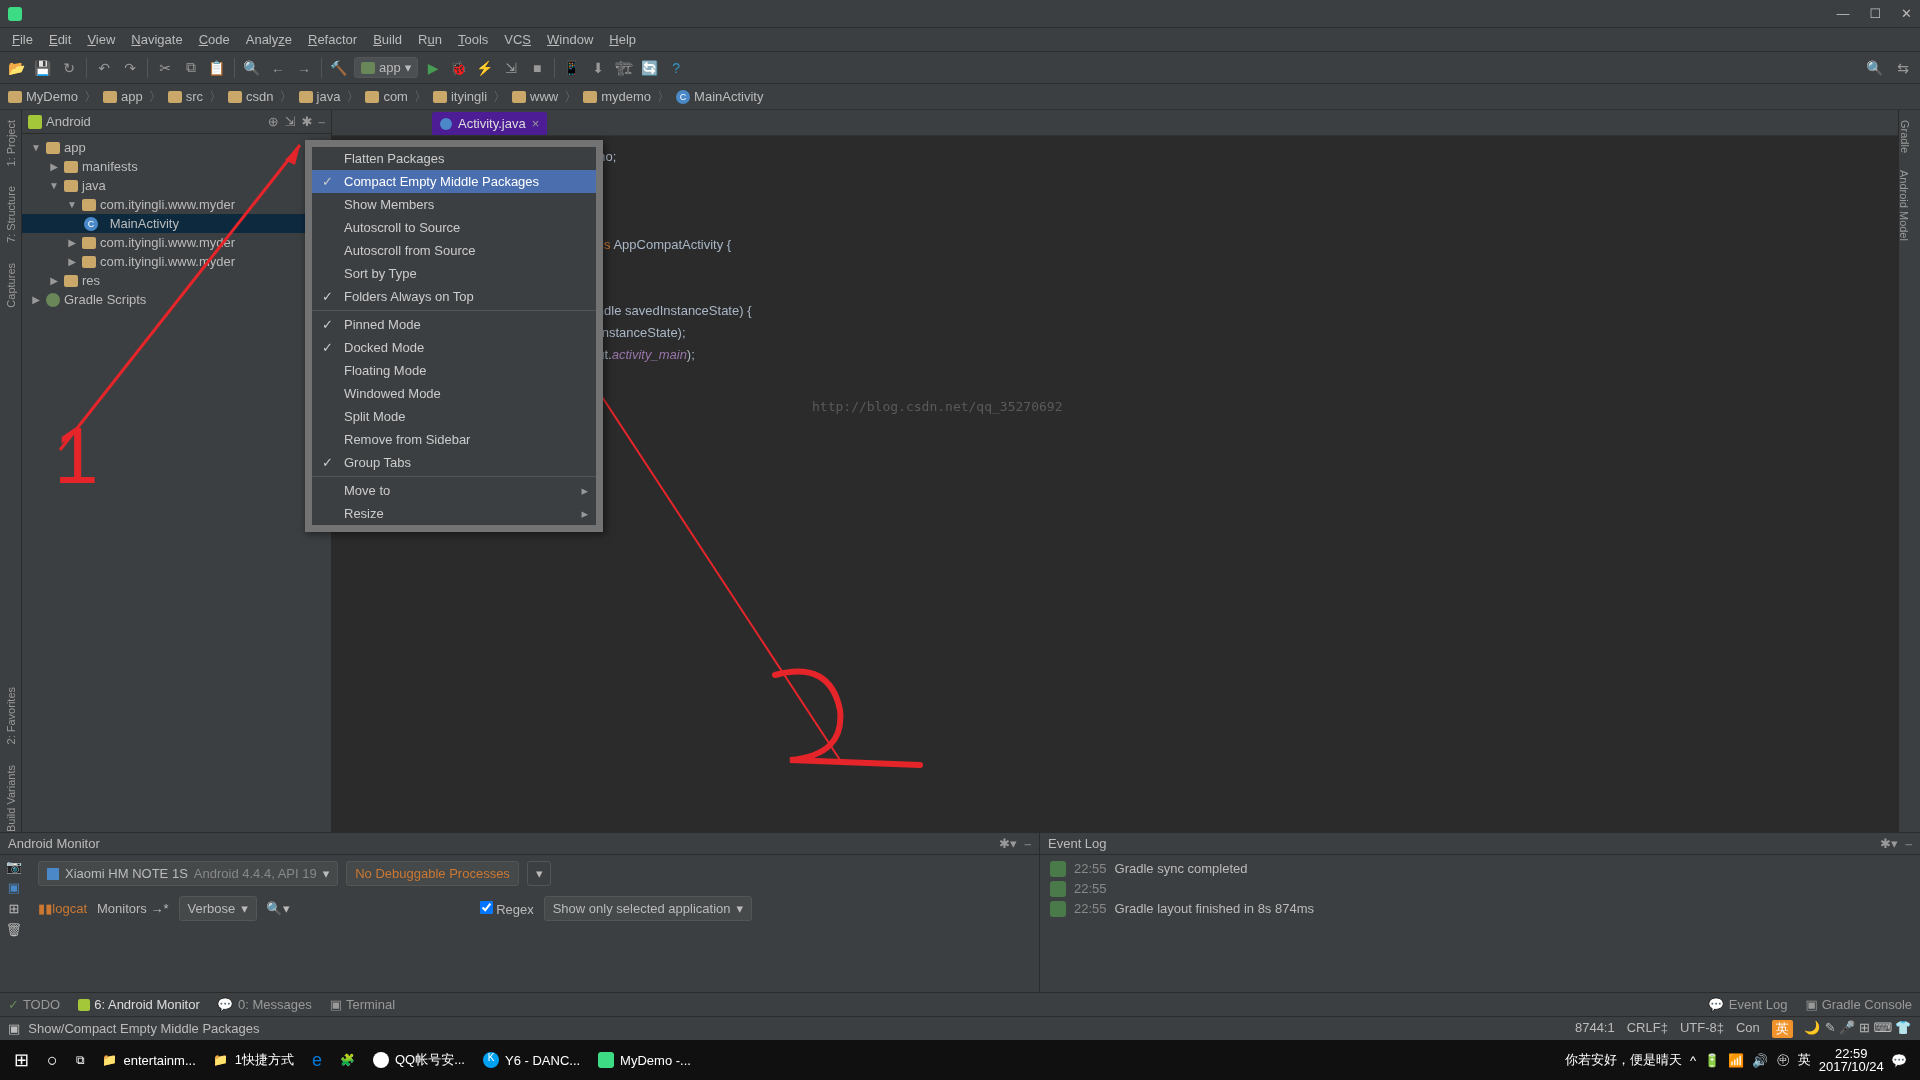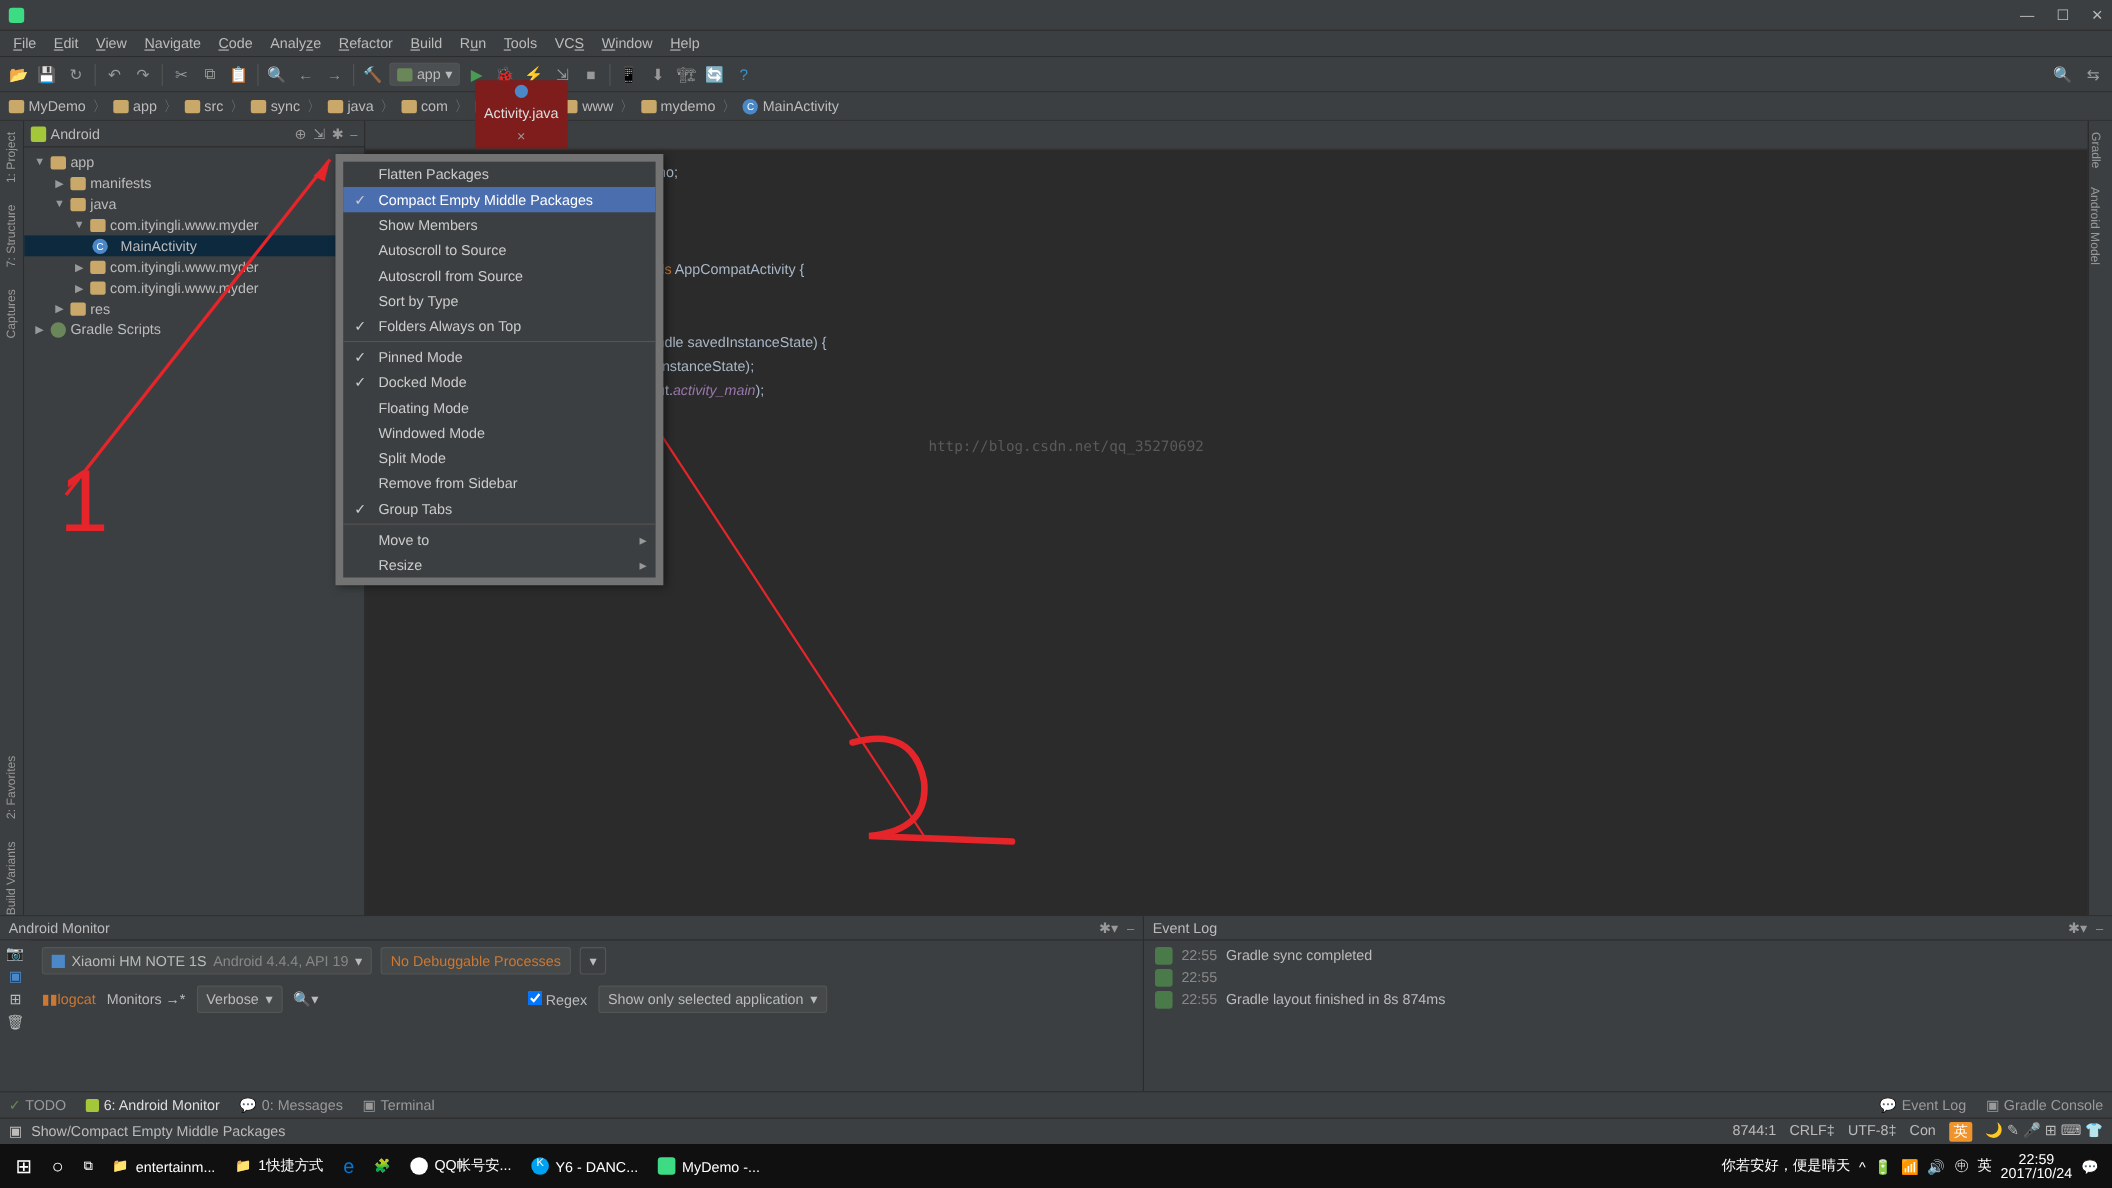--- a/index.html
+++ b/index.html
@@ -23,21 +23,21 @@
 .leftgutter .vtab { writing-mode:vertical-rl; transform:rotate(180deg); color:#999; font-size:11px; cursor:pointer; }
 .projpanel { width:310px; background:#3c3f41; border-right:1px solid #2b2b2b; display:flex; flex-direction:column; }
 .projheader { height:24px; display:flex; align-items:center; padding:0 6px; border-bottom:1px solid #2b2b2b; background:#3c3f41; gap:4px; }
 .androidicon { width:14px; height:14px; background:#a4c639; border-radius:2px; }
 .projtree { flex:1; padding:4px 0; overflow:auto; position:relative; }
 .tnode { display:flex; align-items:center; padding:2px 4px; gap:4px; white-space:nowrap; }
 .tnode.sel { background:#0d293e; }
 .arr { width:12px; text-align:center; color:#999; font-size:10px; }
 .editor { flex:1; background:#2b2b2b; display:flex; flex-direction:column; }
 .tabsrow { height:26px; background:#3c3f41; display:flex; align-items:end; border-bottom:1px solid #323232; }
-.etab { background:#7f1d1d; padding:4px 8px; border-radius:3px 3px 0 0; display:flex; align-items:center; gap:6px; color:#ddd; margin-left:100px;flex-direction:column; }
+.etab { background:#4c1d95; padding:4px 8px; border-radius:3px 3px 0 0; display:flex; align-items:center; gap:6px; color:#ddd; margin-left:100px; }
 .codearea { flex:1; padding:10px 20px; font-family:"Consolas",monospace; font-size:15px; color:#a9b7c6; line-height:22px; position:relative; }
 .kw { color:#cc7832; }
 .fn { color:#ffc66d; }
 .str { color:#9876aa; font-style:italic; }
 .cls { color:#a9b7c6; }
 .pkg { color:#a9b7c6; }
 .rightgutter { width:22px; background:#3c3f41; border-left:1px solid #2b2b2b; }
 .ctxmenu { position:absolute; left:305px; top:140px; width:298px; background:#3c3f41; border:7px solid #737373; box-shadow:2px 2px 8px rgba(0,0,0,.5); z-index:100; }
 .ctxmenu .mi { padding:4px 20px 4px 32px; color:#ccc; cursor:pointer; position:relative; }
 .ctxmenu .mi.hl { background:#4b6eaf; color:#fff; }
@@ -148,21 +148,21 @@
       <span>app</span>
     </span>
     <span class="sep">〉</span>
   <span class="crumb">
       <span class="foldericon"></span>
       <span>src</span>
     </span>
     <span class="sep">〉</span>
   <span class="crumb">
       <span class="foldericon"></span>
-      <span>sync</span>
+      <span>csdn</span>
     </span>
     <span class="sep">〉</span>
   <span class="crumb">
       <span class="foldericon"></span>
       <span>java</span>
     </span>
     <span class="sep">〉</span>
   <span class="crumb">
       <span class="foldericon"></span>
       <span>com</span>
@@ -271,21 +271,21 @@
       <div style="padding-left:140px"><span class="pkg">ityingli.www.mydemo;</span></div>
       <div>&nbsp;</div>
       <div>&nbsp;</div>
       <div>&nbsp;</div>
       <div style="padding-left:140px"><span class="cls"> MainActivity </span><span class="kw">extends</span><span class="cls"> AppCompatActivity {</span></div>
       <div>&nbsp;</div>
       <div>&nbsp;</div>
       <div style="padding-left:140px">&nbsp;<span class="kw">void</span> <span class="fn">onCreate</span><span>(Bundle savedInstanceState) {</span></div>
       <div style="padding-left:150px"><span>.onCreate(savedInstanceState);</span></div>
       <div style="padding-left:140px"><span>ontentView(R.layout.</span><span class="str">activity_main</span><span>);</span></div>
-      <div style="position:absolute;left:512px;top:260px;color:#5a5a5a;font-family:monospace">http://blog.csdn.net/qq_35270692</div>
+      <div style="position:absolute;left:480px;top:260px;color:#5a5a5a;font-family:monospace">http://blog.csdn.net/qq_35270692</div>
     </div>
   </div>
 
   <div class="rightgutter">
     <div class="vtab" style="writing-mode:vertical-rl;color:#999;font-size:11px;margin-top:10px">Gradle</div>
   </div>
 </div>
 
 <div class="ctxmenu">
   <div class="mi">Flatten Packages</div>

